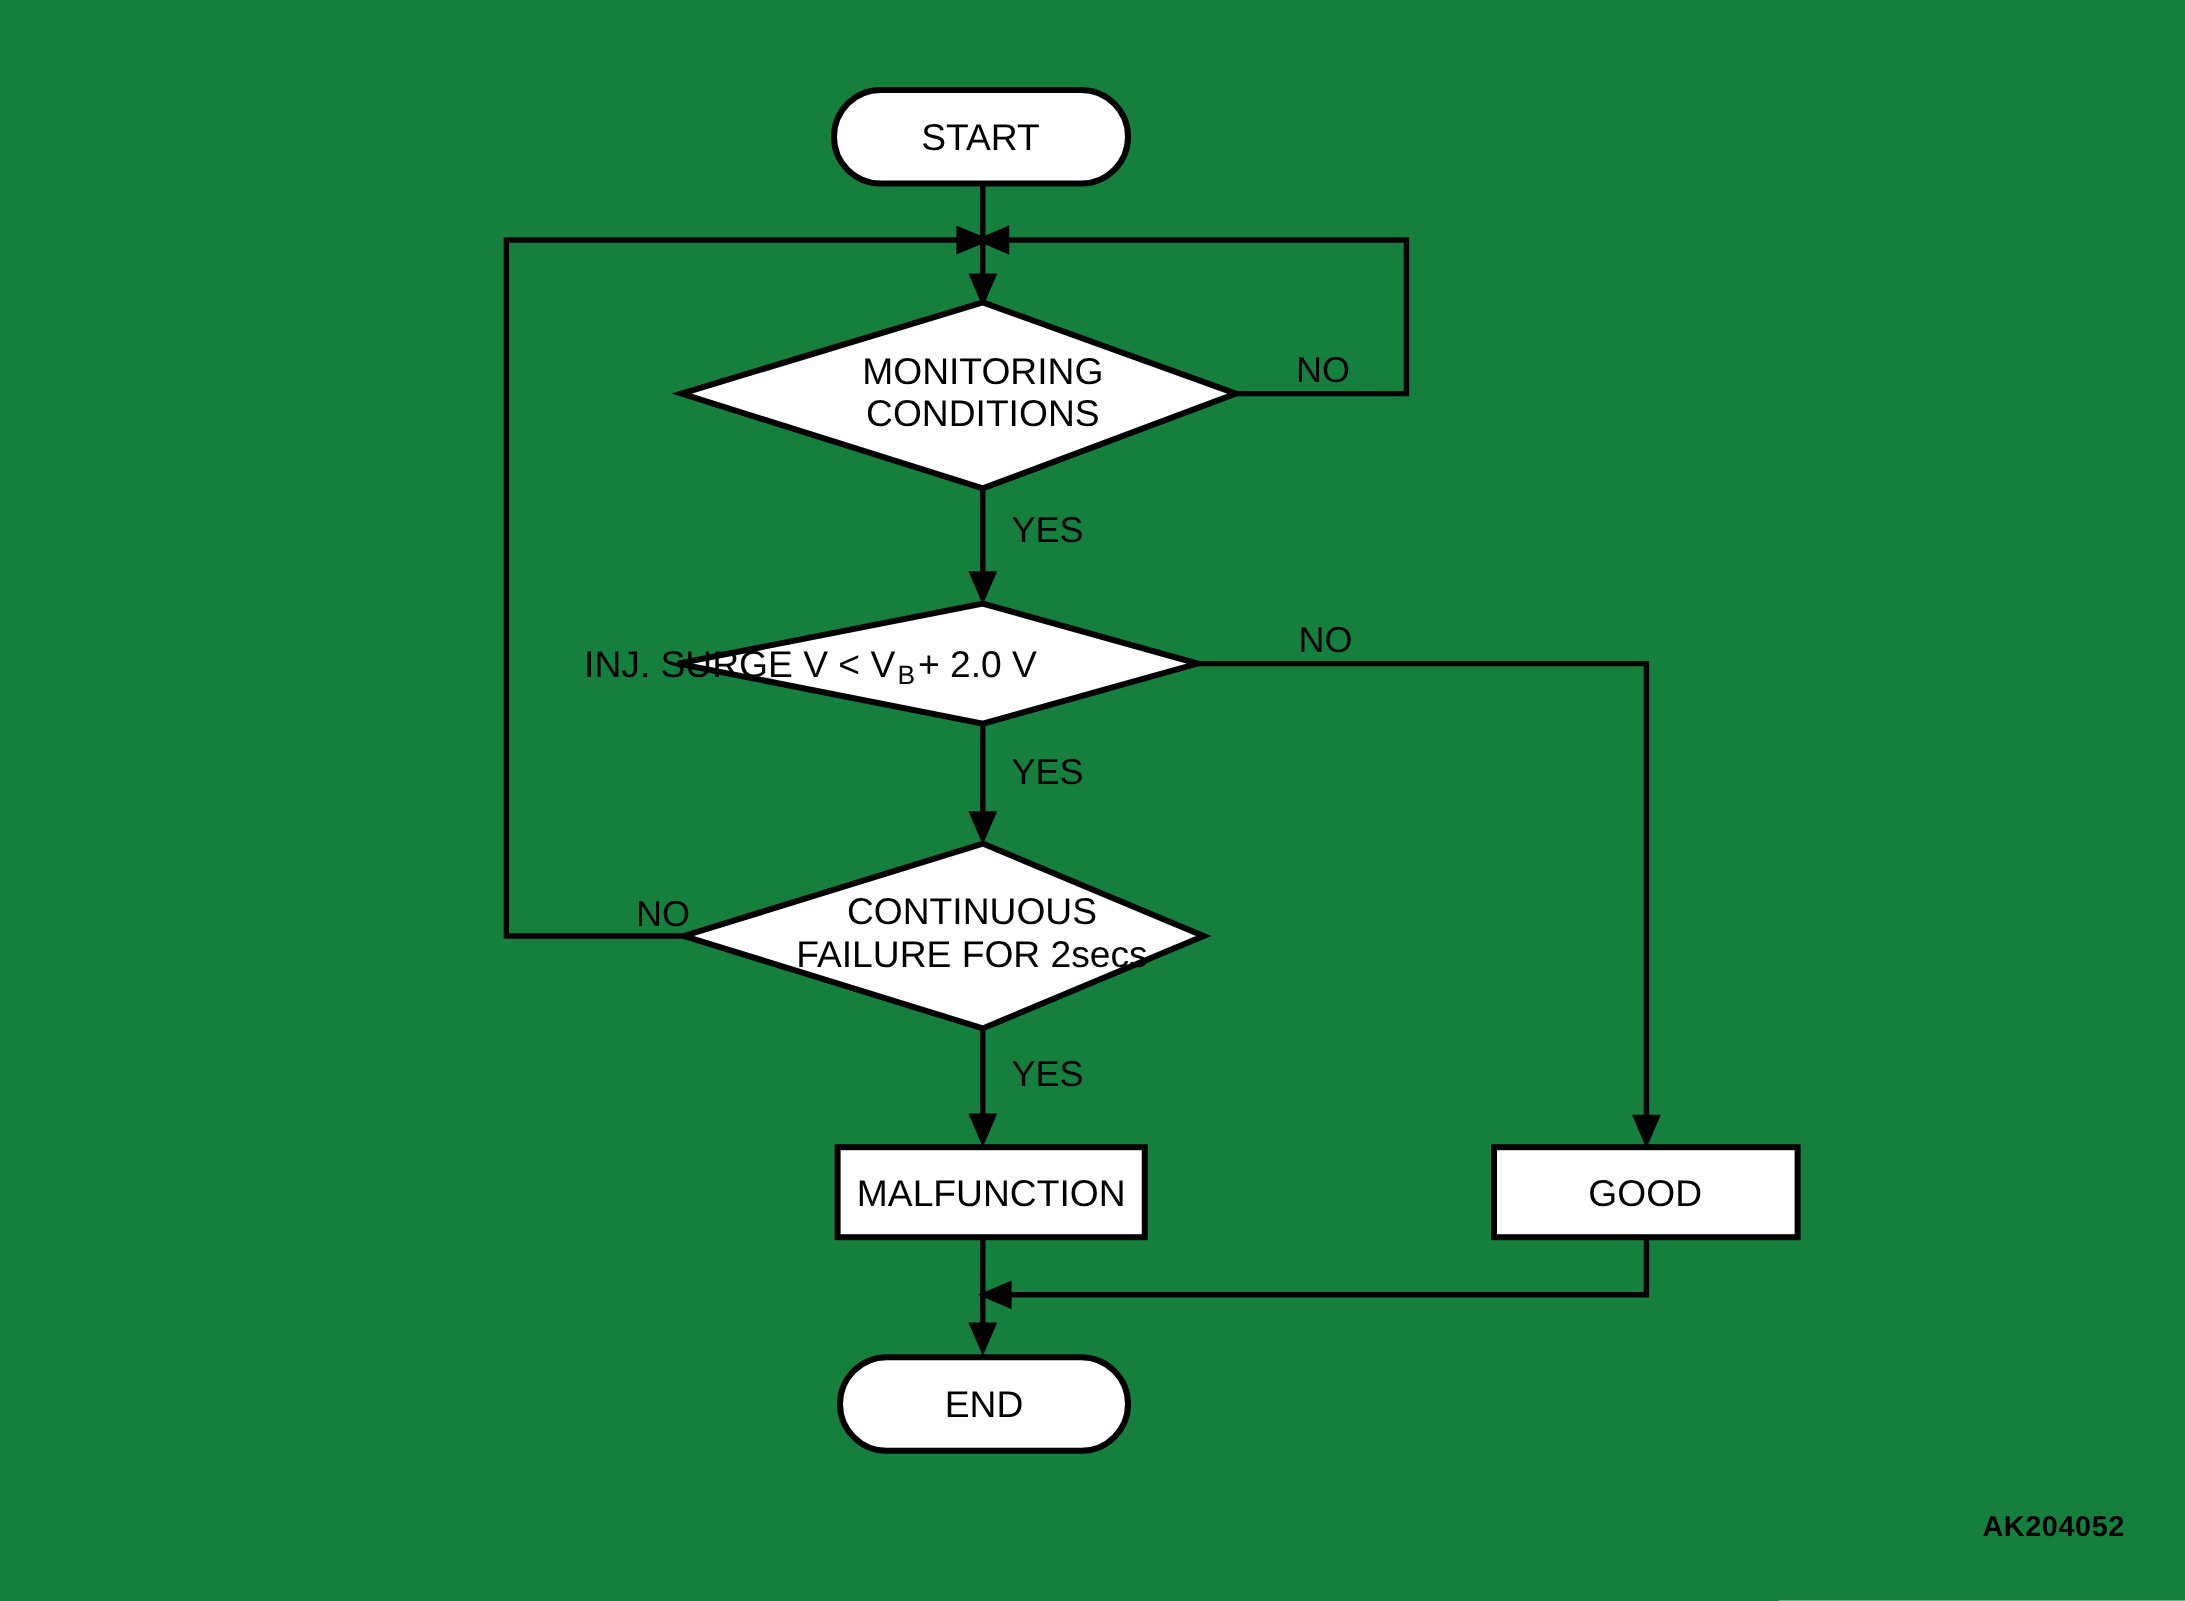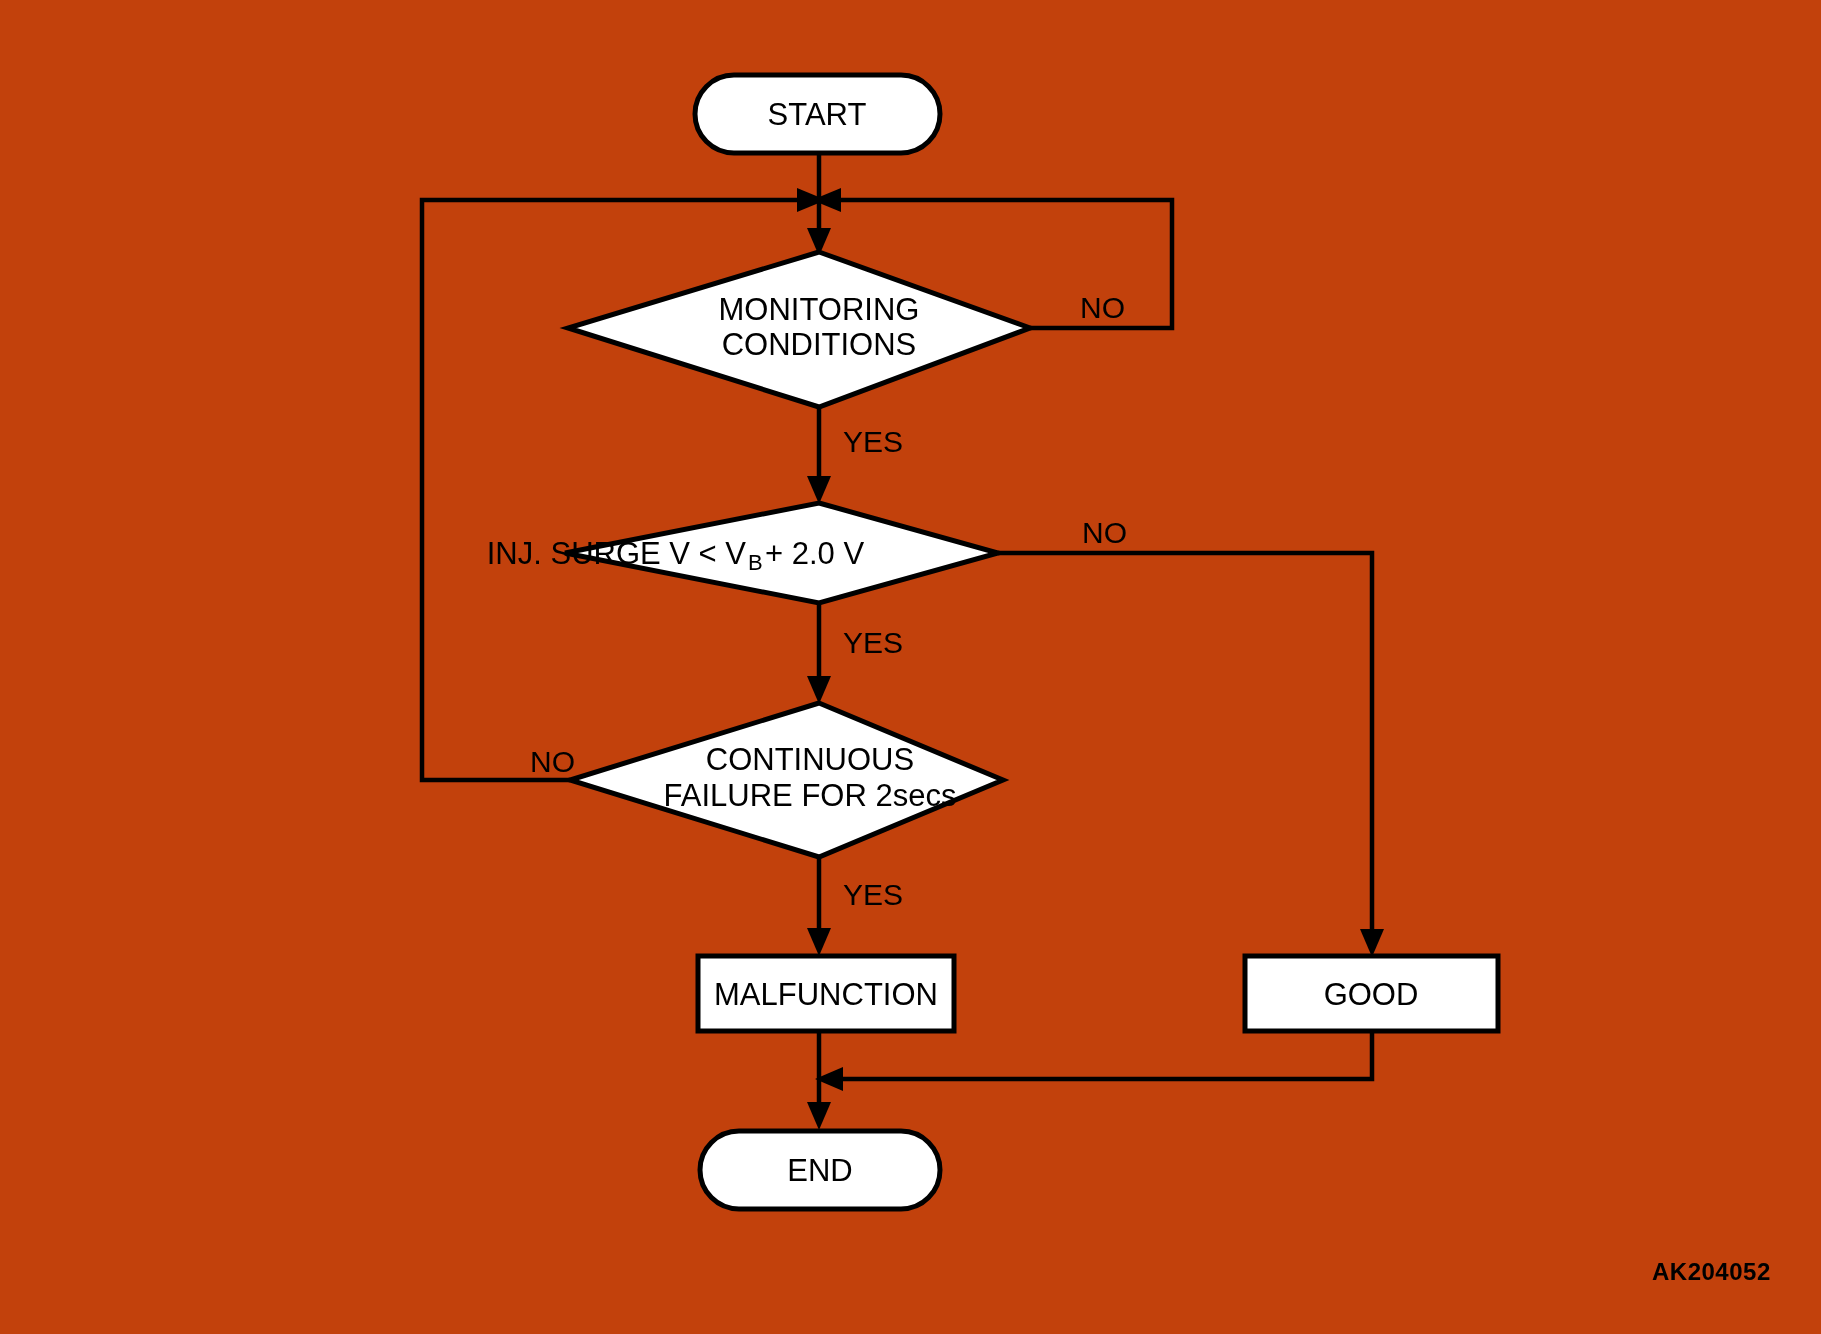--- a/index.html
+++ b/index.html
@@ -10,21 +10,21 @@
   body {
     width: 1821px;
     height: 1334px;
     font-family: "Liberation Sans", sans-serif;
     overflow: hidden;
   }
   #flow-root {
     position: relative;
     width: 1821px;
     height: 1334px;
-    background: #c2410c;
+    background: #15803d;
   }
   svg.flow-canvas {
     position: absolute;
     top: 0;
     left: 0;
     width: 1821px;
     height: 1334px;
     display: block;
   }
   .shape-fill {

